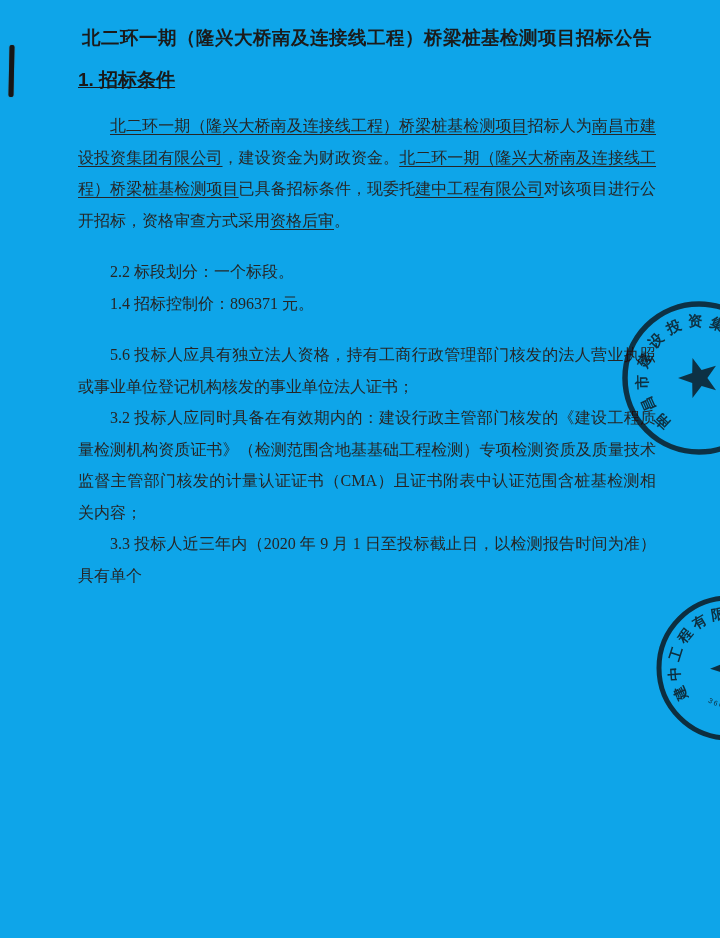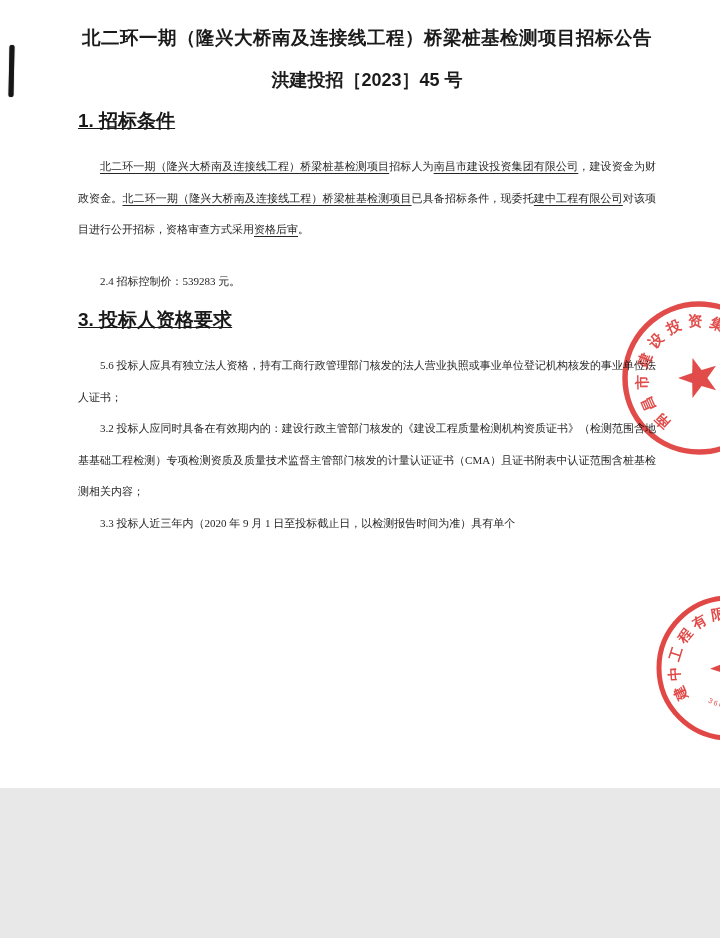--- a/index.html
+++ b/index.html
@@ -1,19 +1,19 @@
 <!DOCTYPE html>
 <html><head>
 <meta charset="utf-8">
 <style>
   * { margin:0; padding:0; box-sizing:border-box; }
   html,body { background:#e8e8e8; }
   .page {
-    position:relative; width:720px; height:788px;
-    background:#ffffff; overflow:hidden;
+    position:relative; width:720px; height:938px;
+    background:#0ea5e9; overflow:hidden;
     font-family:"Liberation Serif", serif;
     color:#232323;
   }
   .scan-mark {
     position:absolute; left:9px; top:45px; width:5px; height:52px;
     background:#161616; border-radius:2px; transform:rotate(1.2deg);
     box-shadow:0 0 1px #555;
   }
   .content { position:absolute; left:78px; top:0; width:578px; }
   .doc-title {
@@ -28,55 +28,54 @@
     font-size:18px; line-height:22px; font-weight:700; color:#1b1b1b;
   }
   .sec-heading {
     margin-top:13px;
     font-family:"Liberation Sans", sans-serif;
     font-size:19px; line-height:20px; font-weight:700; color:#191919;text-decoration:underline;
   }
   .section:first-of-type .sec-heading { margin-top:20px; }
   .sec-body { margin-top:20px; }
   .para {
-    font-size:11px; line-height:31.5px;
+    font-size:16px; line-height:31.5px;
     text-align:justify; text-indent:2em; color:#262626;
   }
   .u { text-decoration:underline; text-underline-offset:3px; text-decoration-thickness:1px; }
   .seal {
     position:absolute; mix-blend-mode:multiply; filter:blur(0.35px);
     pointer-events:none;
   }
   .seal-1 { left:614px; top:293px; }
   .seal-2 { left:644px; top:583px; }
 </style>
 </head>
 <body>
 
 <div class="page">
 
   <div class="scan-mark"></div>
 
   <div class="content">
     <h1 class="doc-title">北二环一期（隆兴大桥南及连接线工程）桥梁桩基检测项目招标公告</h1>
-    <div class="doc-number">洪建投招［2023］45 号</div>
     <div id="doc-body">
         <section class="section">
           <h3 class="sec-heading">1. 招标条件</h3>
           <div class="sec-body">
             <p class="para"><span class="u">北二环一期（隆兴大桥南及连接线工程）桥梁桩基检测项目</span><span>招标人为</span><span class="u">南昌市建设投资集团有限公司</span><span>，建设资金为财政资金。</span><span class="u">北二环一期（隆兴大桥南及连接线工程）桥梁桩基检测项目</span><span>已具备招标条件，现委托</span><span class="u">建中工程有限公司</span><span>对该项目进行公开招标，资格审查方式采用</span><span class="u">资格后审</span><span>。</span></p>
           </div>
         </section>
         <section class="section">
           <div class="sec-body">
-            <p class="para"><span>2.4 招标控制价：539283 元。</span></p>
+            <p class="para"><span>2.2 标段划分：一个标段。</span></p>
+            <p class="para"><span>1.4 招标控制价：896371 元。</span></p>
           </div>
         </section>
         <section class="section">
-          <h3 class="sec-heading">3. 投标人资格要求</h3>
           <div class="sec-body">
             <p class="para"><span>5.6 投标人应具有独立法人资格，持有工商行政管理部门核发的法人营业执照或事业单位登记机构核发的事业单位法人证书；</span></p>
             <p class="para"><span>3.2 投标人应同时具备在有效期内的：建设行政主管部门核发的《建设工程质量检测机构资质证书》（检测范围含地基基础工程检测）专项检测资质及质量技术监督主管部门核发的计量认证证书（CMA）且证书附表中认证范围含桩基检测相关内容；</span></p>
             <p class="para"><span>3.3 投标人近三年内（2020 年 9 月 1 日至投标截止日，以检测报告时间为准）具有单个</span></p>
           </div>
         </section>
       </div>
   </div>
 
   <svg class="seal seal-1" width="170" height="170" viewBox="0 0 170 170">

